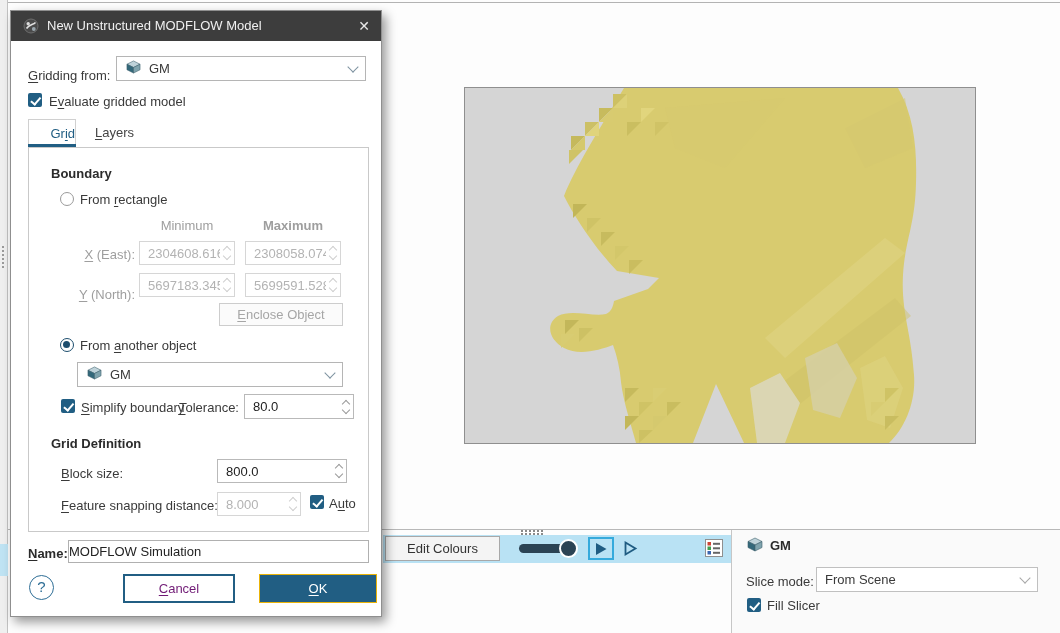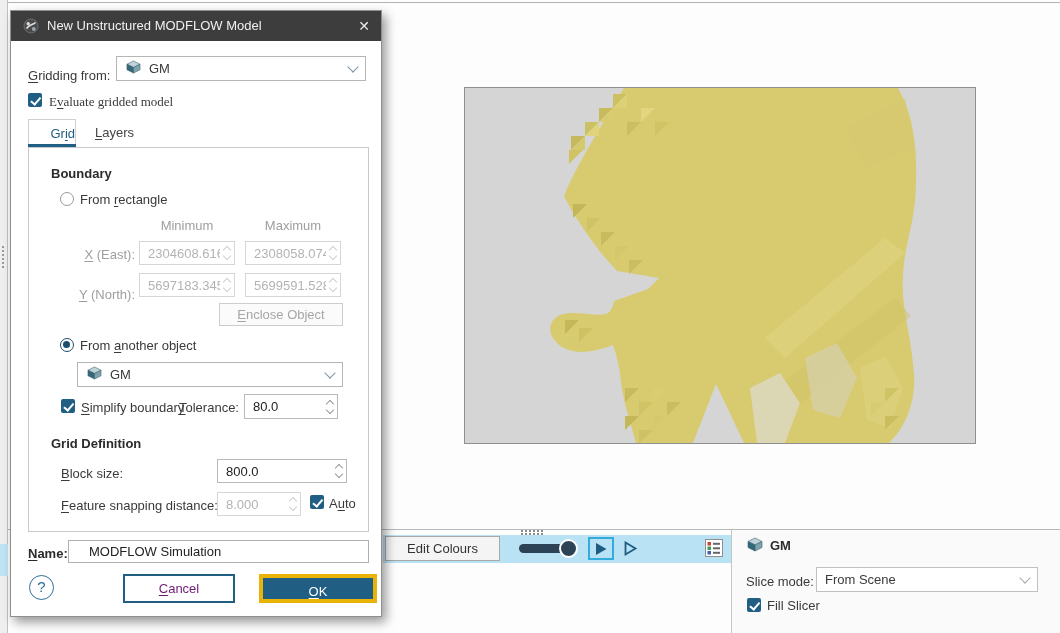--- a/index.html
+++ b/index.html
@@ -69,24 +69,24 @@
   .dlabel { position:absolute; }
   .bold { font-weight:bold; color:#2b2b2b; }
   .gray { color:#9e9e9e; }
   #gridfromddl { position:absolute; left:105px; top:45px; width:250px; height:25px; }
   #evalcb { position:absolute; left:17px; top:82px; }
   .tab { position:absolute; top:108px; height:28px; text-align:right; line-height:28px; color:#444; }
   .tab.active { color:var(--accent,#215e83); border:1px solid #d0d0d0; border-bottom:none; background:#fff; }
   #tabbar-active { position:absolute; left:17px; top:133px; width:48px; height:3px; background:var(--accent,#215e83); }
   #tabpanel { position:absolute; left:17px; top:136px; width:341px; height:385px; border:1px solid #c9c9c9; background:#fff; }
   #enclosebtn { position:absolute; left:190px; top:155px; width:124px; height:23px; background:#fbfbfb; border:1px solid #cdcdcd; color:#a6a6a6; text-align:center; line-height:21px; }
-  #nameinput { position:absolute; left:57px; top:529px; width:301px; height:23px; border:1px solid #b0b0b0; padding:0 20px; font-family:"Liberation Sans",sans-serif; font-size:13px; color:#222; }
+  #nameinput { position:absolute; left:57px; top:529px; width:301px; height:23px; border:1px solid #b0b0b0; padding:0 0; font-family:"Liberation Sans",sans-serif; font-size:13px; color:#222; }
   #helpbtn { position:absolute; left:18px; top:564px; width:25px; height:25px; border-radius:50%; border:1.5px solid #2e6e96; color:#2e6e96; text-align:center; line-height:22px; font-size:15px; background:#fff; }
   #cancelbtn { position:absolute; left:112px; top:563px; width:112px; height:29px; background:#fff; border:2px solid var(--accent,#215e83); color:#701a75; text-align:center; line-height:25px; }
-  #okbtn { position:absolute; left:248px; top:563px; width:118px; height:29px; background:var(--accent,#215e83); border:4px solid #eab308; color:#fff; text-align:center; line-height:27px; }
+  #okbtn { position:absolute; left:248px; top:563px; width:118px; height:29px; background:var(--accent,#215e83); border:1px solid #eab308; color:#fff; text-align:center; line-height:27px; }
 </style>
 </head>
 <body>
 
 <div id="app">
 
   <div id="topline" class="abs"></div>
 
   <div id="leftstrip" class="abs">
     <div class="vhandle"></div>
@@ -221,34 +221,34 @@
           <polygon points="9,1 16,4.5 9,8 2,4.5" fill="#bfd3da" stroke="#3c5f6b" stroke-width="0.6"></polygon>
           <polygon points="2,4.5 9,8 9,14 2,10.5" fill="#33687a" stroke="#3c5f6b" stroke-width="0.6"></polygon>
           <polygon points="16,4.5 9,8 9,14 16,10.5" fill="#7fa3ad" stroke="#3c5f6b" stroke-width="0.6"></polygon>
         </svg>
       </span>
       <span>GM</span>
       <i class="chev"></i>
     </div>
 
     <span id="evalcb" class="cb"></span>
-    <span class="dlabel" style="left:38px; top:83px;font-family:Liberation Serif, serif;">E<u>v</u>aluate gridded model</span>
+    <span class="dlabel" style="left:38px; top:83px;">E<u>v</u>aluate gridded model</span>
 
     <div class="tab active" style="left:17px; width:48px;">Gr<u>i</u>d</div>
     <div class="tab" style="left:65px; width:58px;"><u>L</u>ayers</div>
     <div id="tabbar-active"></div>
 
     <div id="tabpanel">
       <span class="dlabel bold" style="left:22px; top:18px;">Boundary</span>
 
       <span class="radio" style="position:absolute; left:31px; top:44px;"></span>
       <span class="dlabel" style="left:51px; top:44px;">From <u>r</u>ectangle</span>
 
       <span class="dlabel gray" style="left:110px; top:70px; width:96px; text-align:center;">Minimum</span>
-      <span class="dlabel gray" style="left:216px; top:70px; width:96px; text-align:center;">Maximum</span>
+      <span class="dlabel gray" style="left:216px; top:70px; width:96px; text-align:center;font-weight:bold;">Maximum</span>
 
       <span class="dlabel gray" style="left:20px; top:99px; width:86px; text-align:right;"><u>X</u> (East):</span>
       <div class="field dis" style="position:absolute; left:110px; top:93px; width:96px; height:24px;">
         <span class="fval">2304608.616</span>
         <span class="spin">
             <i class="sc up"></i>
             <i class="sc dn"></i>
           </span>
       </div>
       <div class="field dis" style="position:absolute; left:216px; top:93px; width:96px; height:24px;">
@@ -288,21 +288,21 @@
             <polygon points="16,4.5 9,8 9,14 16,10.5" fill="#7fa3ad" stroke="#3c5f6b" stroke-width="0.6"></polygon>
           </svg>
         </span>
         <span>GM</span>
         <i class="chev"></i>
       </div>
 
       <span class="cb" style="position:absolute; left:32px; top:251px;"></span>
       <span class="dlabel" style="left:52px; top:252px;"><u>S</u>implify boundary</span>
       <span class="dlabel" style="left:150px; top:252px;"><u>T</u>olerance:</span>
-      <div class="field" style="position:absolute; left:215px; top:246px; width:94px; height:25px;">
+      <div class="field" style="position:absolute; left:215px; top:246px; width:110px; height:25px;">
         <span class="fval">80.0</span>
         <span class="spin">
             <i class="sc up"></i>
             <i class="sc dn"></i>
           </span>
       </div>
 
       <span class="dlabel bold" style="left:22px; top:288px;">Grid Definition</span>
 
       <span class="dlabel" style="left:32px; top:318px;"><u>B</u>lock size:</span>

